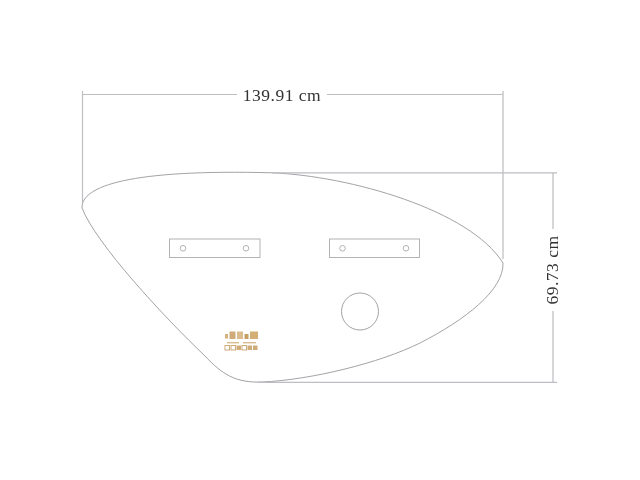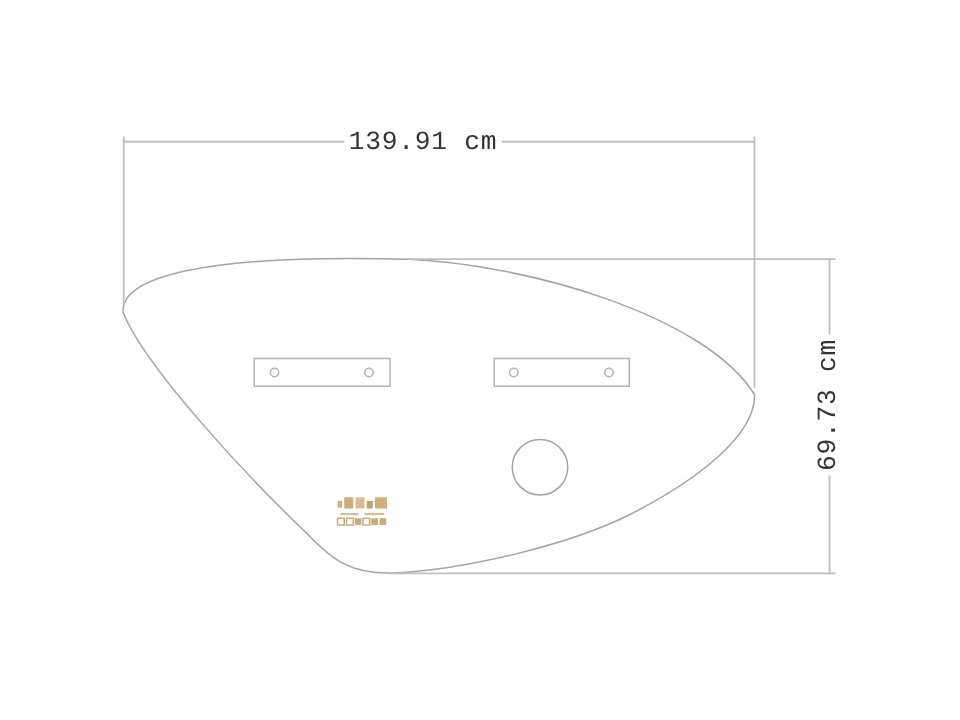--- a/index.html
+++ b/index.html
@@ -10,21 +10,21 @@
     --logo-accent: #c9a36b;
     --background: #ffffff;
   }
   * { margin: 0; padding: 0; box-sizing: border-box; }
   html, body { width: 640px; height: 480px; background: var(--background); overflow: hidden; }
   .canvas {
     position: relative;
     width: 640px;
     height: 480px;
     background: var(--background);
-    font-family: Liberation Mono, monospace;
+    font-family: Liberation Serif, serif;
   }
   svg.drawing { position: absolute; left: 0; top: 0; }
   .outline-path { fill: none; stroke: var(--outline); stroke-width: 1; }
   .dim-line { stroke: var(--dimension-line); stroke-width: 1.2; fill: none; }
   .bracket { stroke: var(--bracket-line); stroke-width: 1; fill: none; }
   .cutout { stroke: var(--outline); stroke-width: 1; fill: none; }
   .dim-label {
     position: absolute;
     font-size: 17.5px;
     letter-spacing: 0.5px;

